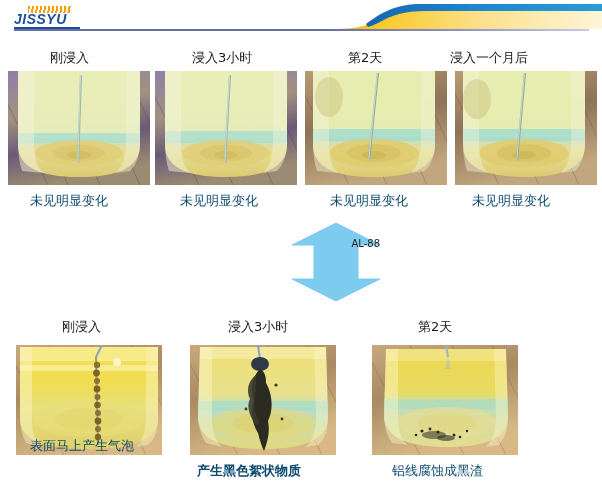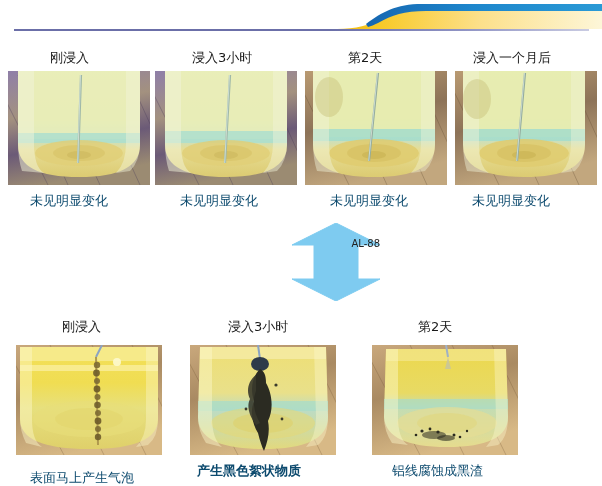--- a/index.html
+++ b/index.html
@@ -66,28 +66,33 @@
           <stop offset="0%" stop-color="#1666b0"></stop>
           <stop offset="45%" stop-color="#1d86cc"></stop>
           <stop offset="100%" stop-color="#2a9ad6"></stop>
         </linearGradient>
       </defs>
       <path d="M0,29 C20,29 34,28 48,20 C62,12 74,8 96,8 L272,8 L272,29 Z" fill="url(#gGold)"></path>
       <path d="M36,24 C52,12 66,4 92,4 L272,4 L272,11 L96,11 C74,11 62,15 48,23 C44,25 41,26 38,27 Z" fill="url(#gBlue)"></path>
     </svg>
   </div>
 
+  <div class="logo-wrap">
+    <div class="logo-hash"></div>
+    <div class="logo-text">JISSYU</div>
+    <div class="logo-bar"></div>
+  </div>
 
   <div class="hr-line"></div>
 </div>
 
 <div class="label" style="left:50px;top:49px;">刚浸入</div>
 <div class="label" style="left:192px;top:49px;">浸入3小时</div>
 <div class="label" style="left:348px;top:49px;">第2天</div>
-<div class="label" style="left:473px;top:49px;">浸入一个月后</div>
+<div class="label" style="left:450px;top:49px;">浸入一个月后</div>
 
 <div class="photo" style="left:8px;top:71px;width:142px;height:114px;">
   <svg width="142" height="114" viewBox="0 0 142 114">
     <defs>
       <linearGradient id="wood1" x1="0" y1="0" x2="0.25" y2="1">
         <stop offset="0%" stop-color="#8f7fa8"></stop>
           <stop offset="40%" stop-color="#a3917f"></stop>
         <stop offset="70%" stop-color="#6b5a77"></stop>
           <stop offset="100%" stop-color="#9b8b72"></stop>
       </linearGradient>
@@ -326,15 +331,15 @@
         <circle cx="58" cy="84" r="1.4"></circle>
       <circle cx="66" cy="87" r="1.6"></circle>
         <circle cx="82" cy="90" r="1.5"></circle>
       <circle cx="88" cy="92" r="1.3"></circle>
         <circle cx="44" cy="90" r="1.3"></circle>
       <circle cx="95" cy="86" r="1.2"></circle>
     </g>
   </svg>
 </div>
 
-<div class="caption" style="left:30px;top:437px;margin-top:32px;">表面马上产生气泡</div>
+<div class="caption" style="left:30px;top:437px;">表面马上产生气泡</div>
 <div class="caption" style="left:197px;top:462px;font-weight:bold;">产生黑色絮状物质</div>
 <div class="caption" style="left:392px;top:462px;">铝线腐蚀成黑渣</div>
 
 </body></html>

